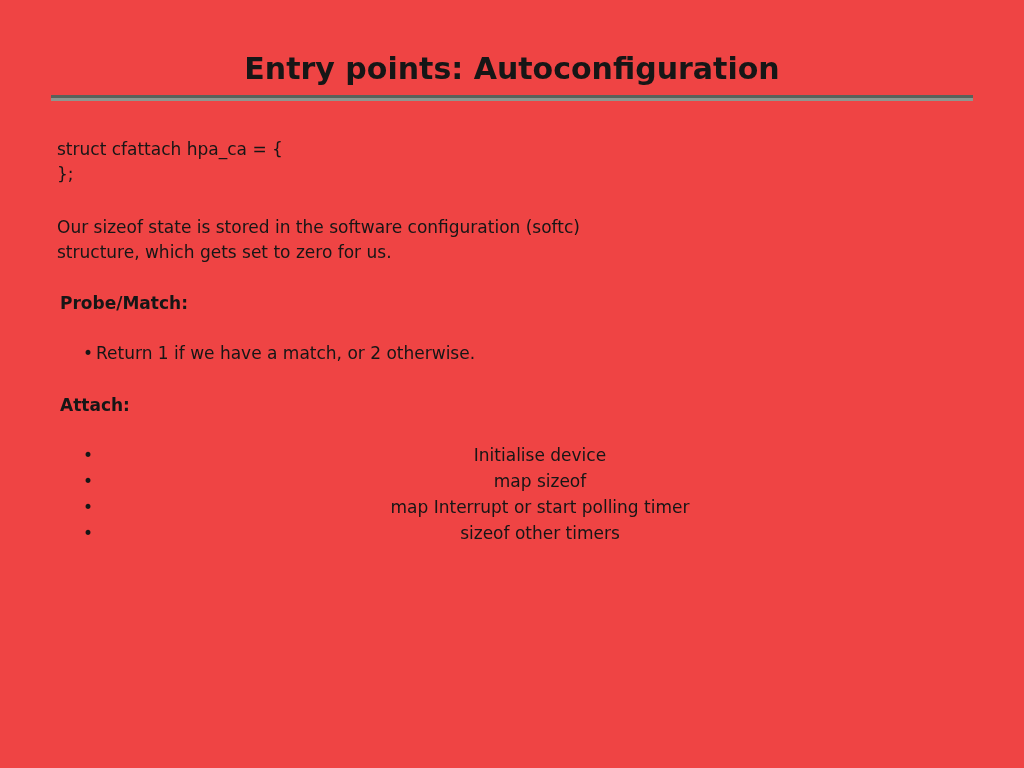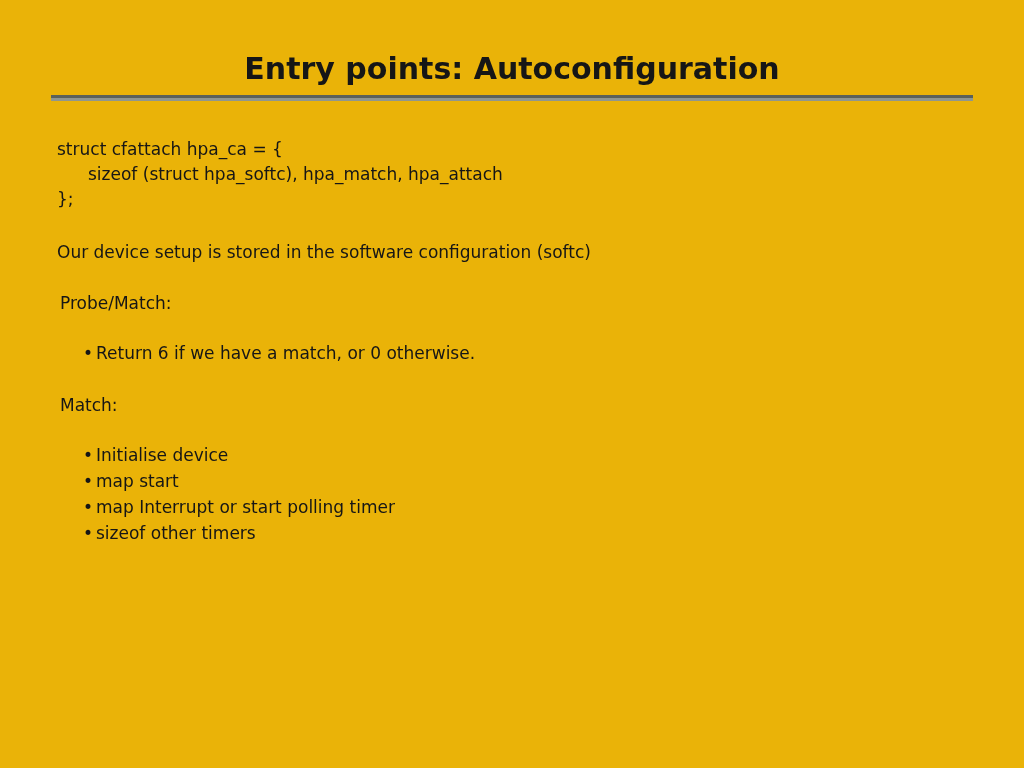--- a/index.html
+++ b/index.html
@@ -4,21 +4,21 @@
 <style>
   html, body {
     margin: 0;
     padding: 0;
     background: #f5faf5;
   }
   .slide {
     position: relative;
     width: 1024px;
     height: 768px;
-    background: #eab308;
+    background: #ef4444;
     font-family: "DejaVu Sans", sans-serif;
     color: #161616;
     overflow: hidden;
   }
   .title {
     margin: 0;
     padding-top: 50px;
     text-align: center;
     font-size: 30px;
     font-weight: 700;
@@ -42,31 +42,32 @@
   }
   .code-line.indent {
     padding-left: 31px;
   }
   .intro {
     margin: 28px 0 0 0;
     line-height: 25px;
   }
   .section-heading {
     font-size: 17px;
-    font-weight: 400;
+    font-weight: 700;
     margin: 28px 0 0 3px;
   }
   ul.bullets {
     margin: 27px 0 0 0;
     padding: 0 0 0 26px;
     list-style: none;
     line-height: 27px;
   }
   ul.bullets.tight {
     line-height: 26px;
+    text-align: center;
   }
   ul.bullets li {
     position: relative;
     padding-left: 13px;
   }
   ul.bullets li::before {
     content: "\2022";
     position: absolute;
     left: 0;
     top: 0;
@@ -78,37 +79,37 @@
 <div class="slide">
 
   <h1 class="title">Entry points: Autoconfiguration</h1>
 
   <div class="rule"></div>
 
   <div class="content">
 
     <div class="code">
       <div class="code-line">struct cfattach hpa_ca = {</div>
-      <div class="code-line indent">sizeof (struct hpa_softc), hpa_match, hpa_attach</div>
       <div class="code-line">};</div>
     </div>
 
     <p class="intro">
-      <span>Our device setup is stored in the software configuration (softc)</span><br>
+      <span>Our sizeof state is stored in the software configuration (softc)</span><br>
+      <span>structure, which gets set to zero for us.</span>
     </p>
 
     <h2 class="section-heading">Probe/Match:</h2>
 
     <ul class="bullets">
-      <li>Return 6 if we have a match, or 0 otherwise.</li>
+      <li>Return 1 if we have a match, or 2 otherwise.</li>
     </ul>
 
-    <h2 class="section-heading">Match:</h2>
+    <h2 class="section-heading">Attach:</h2>
 
     <ul class="bullets tight">
       <li>Initialise device</li>
-      <li>map start</li>
+      <li>map sizeof</li>
       <li>map Interrupt or start polling timer</li>
       <li>sizeof other timers</li>
     </ul>
 
   </div>
 </div>
 
 </body></html>

